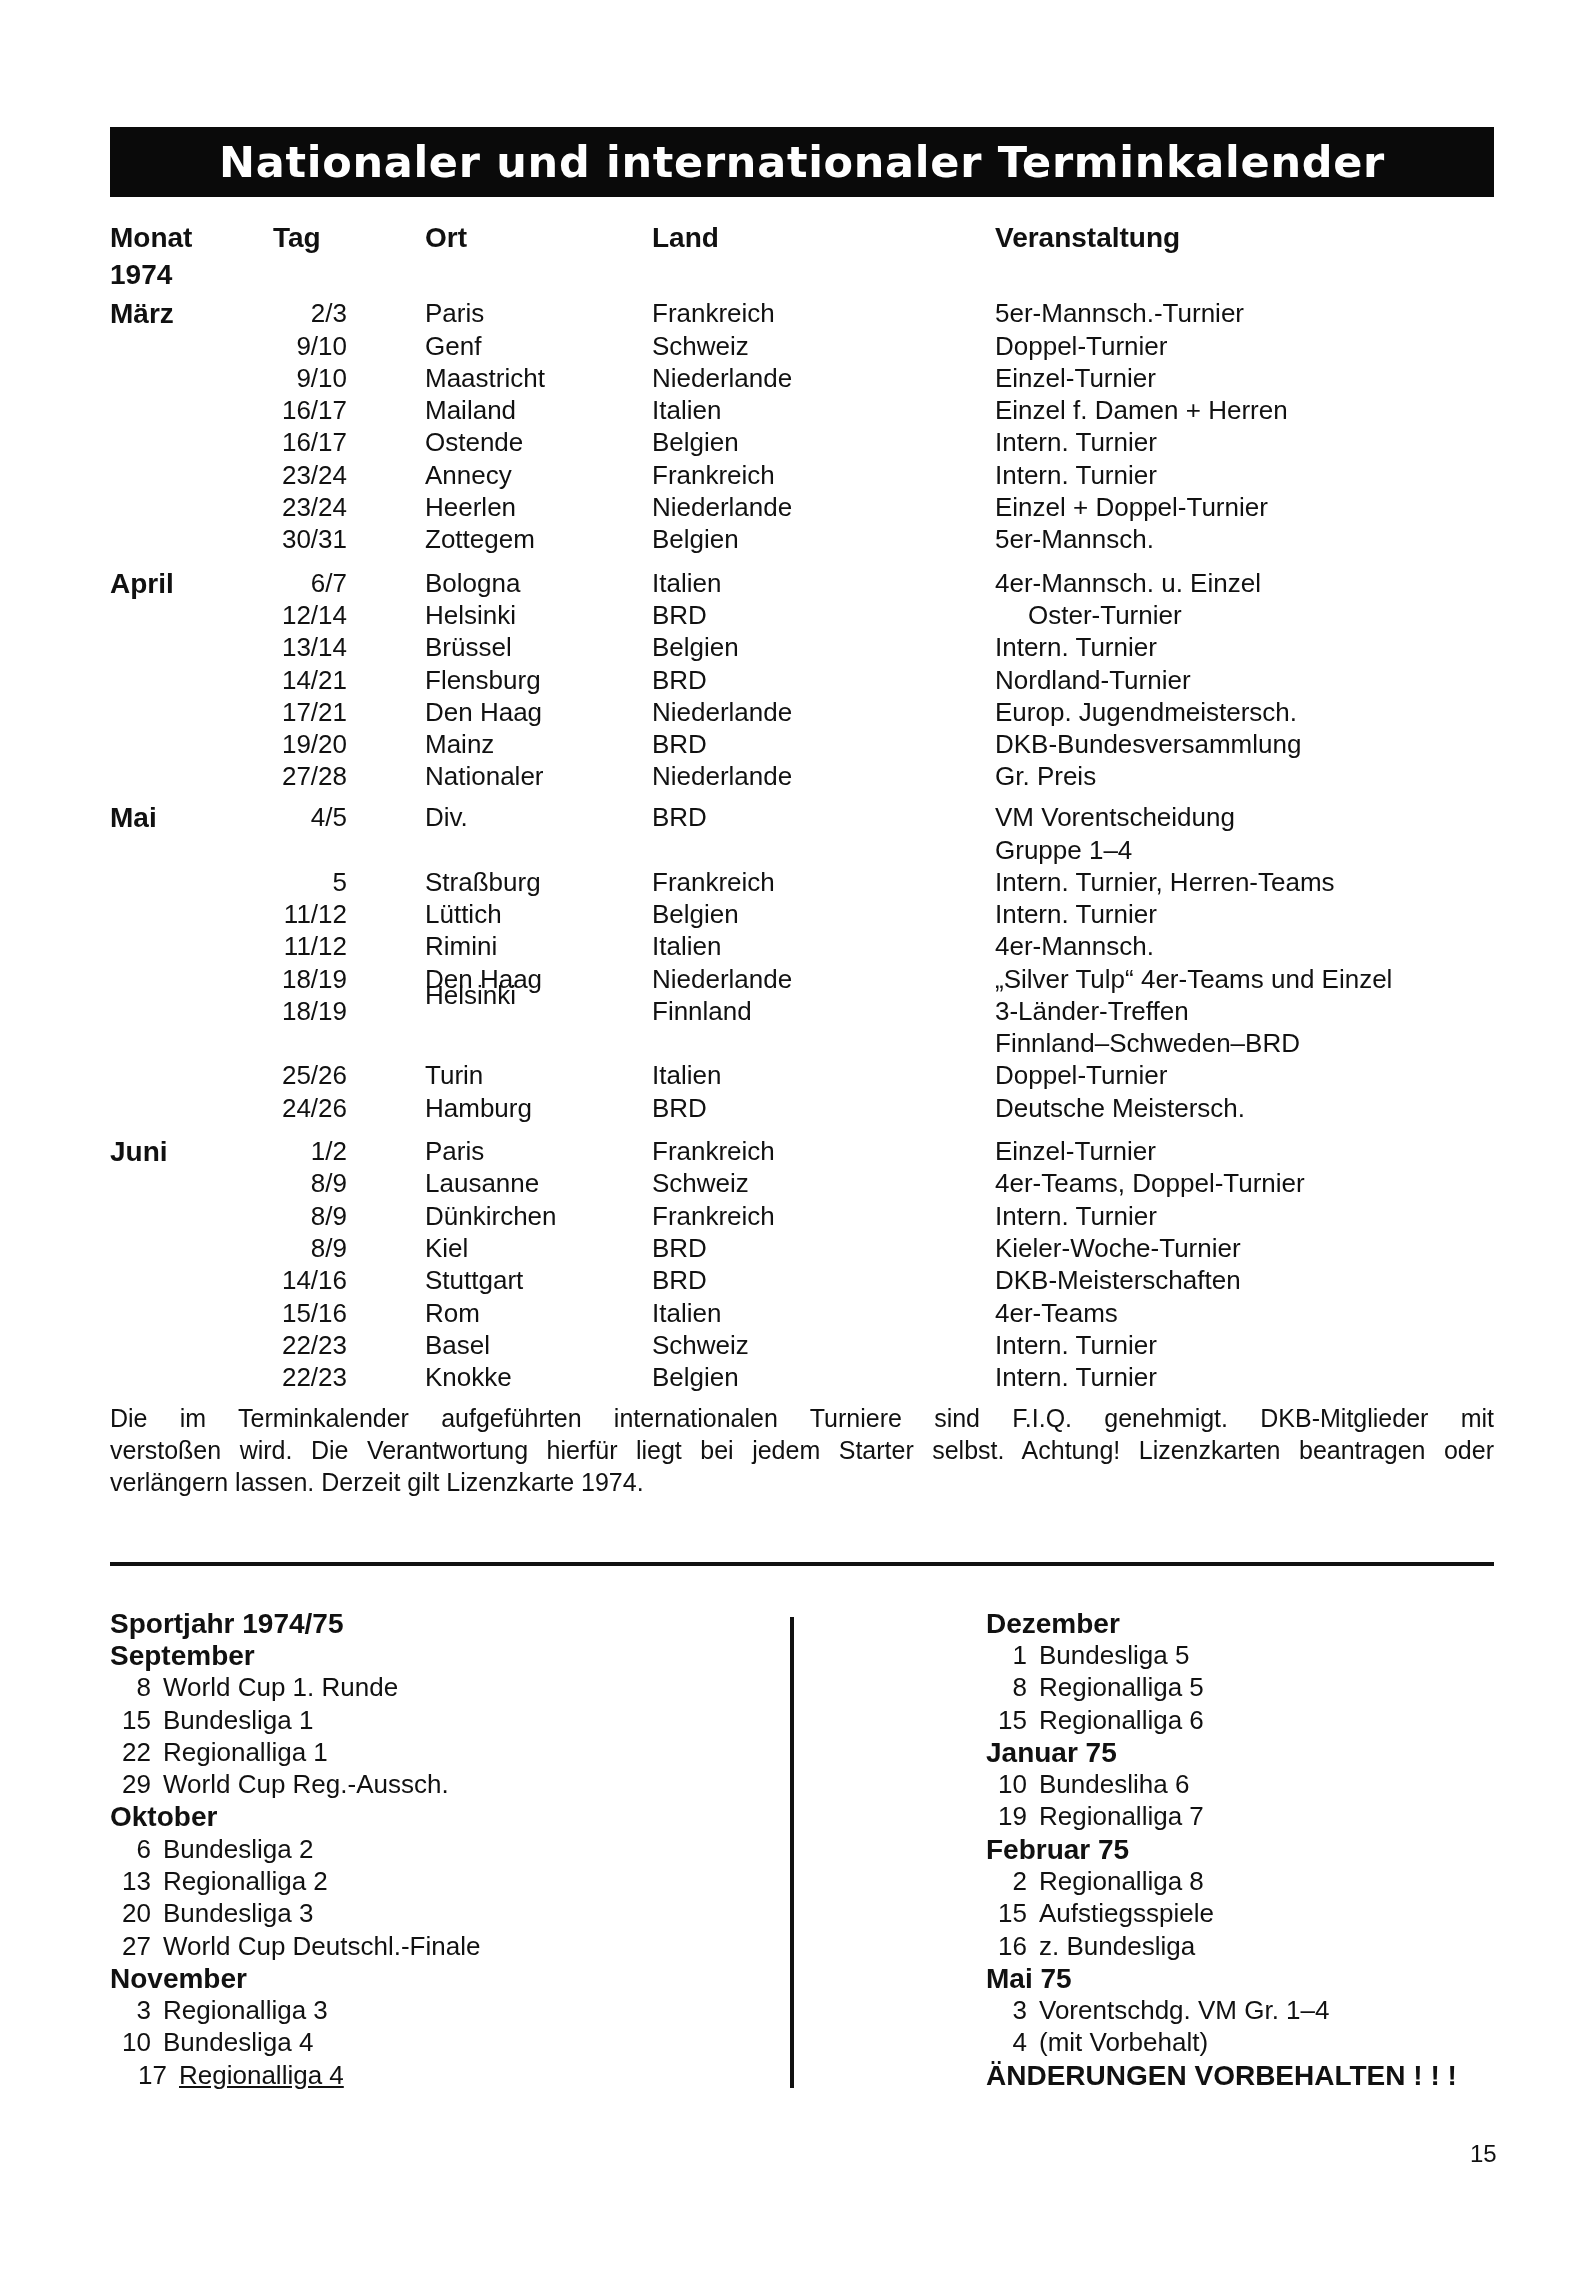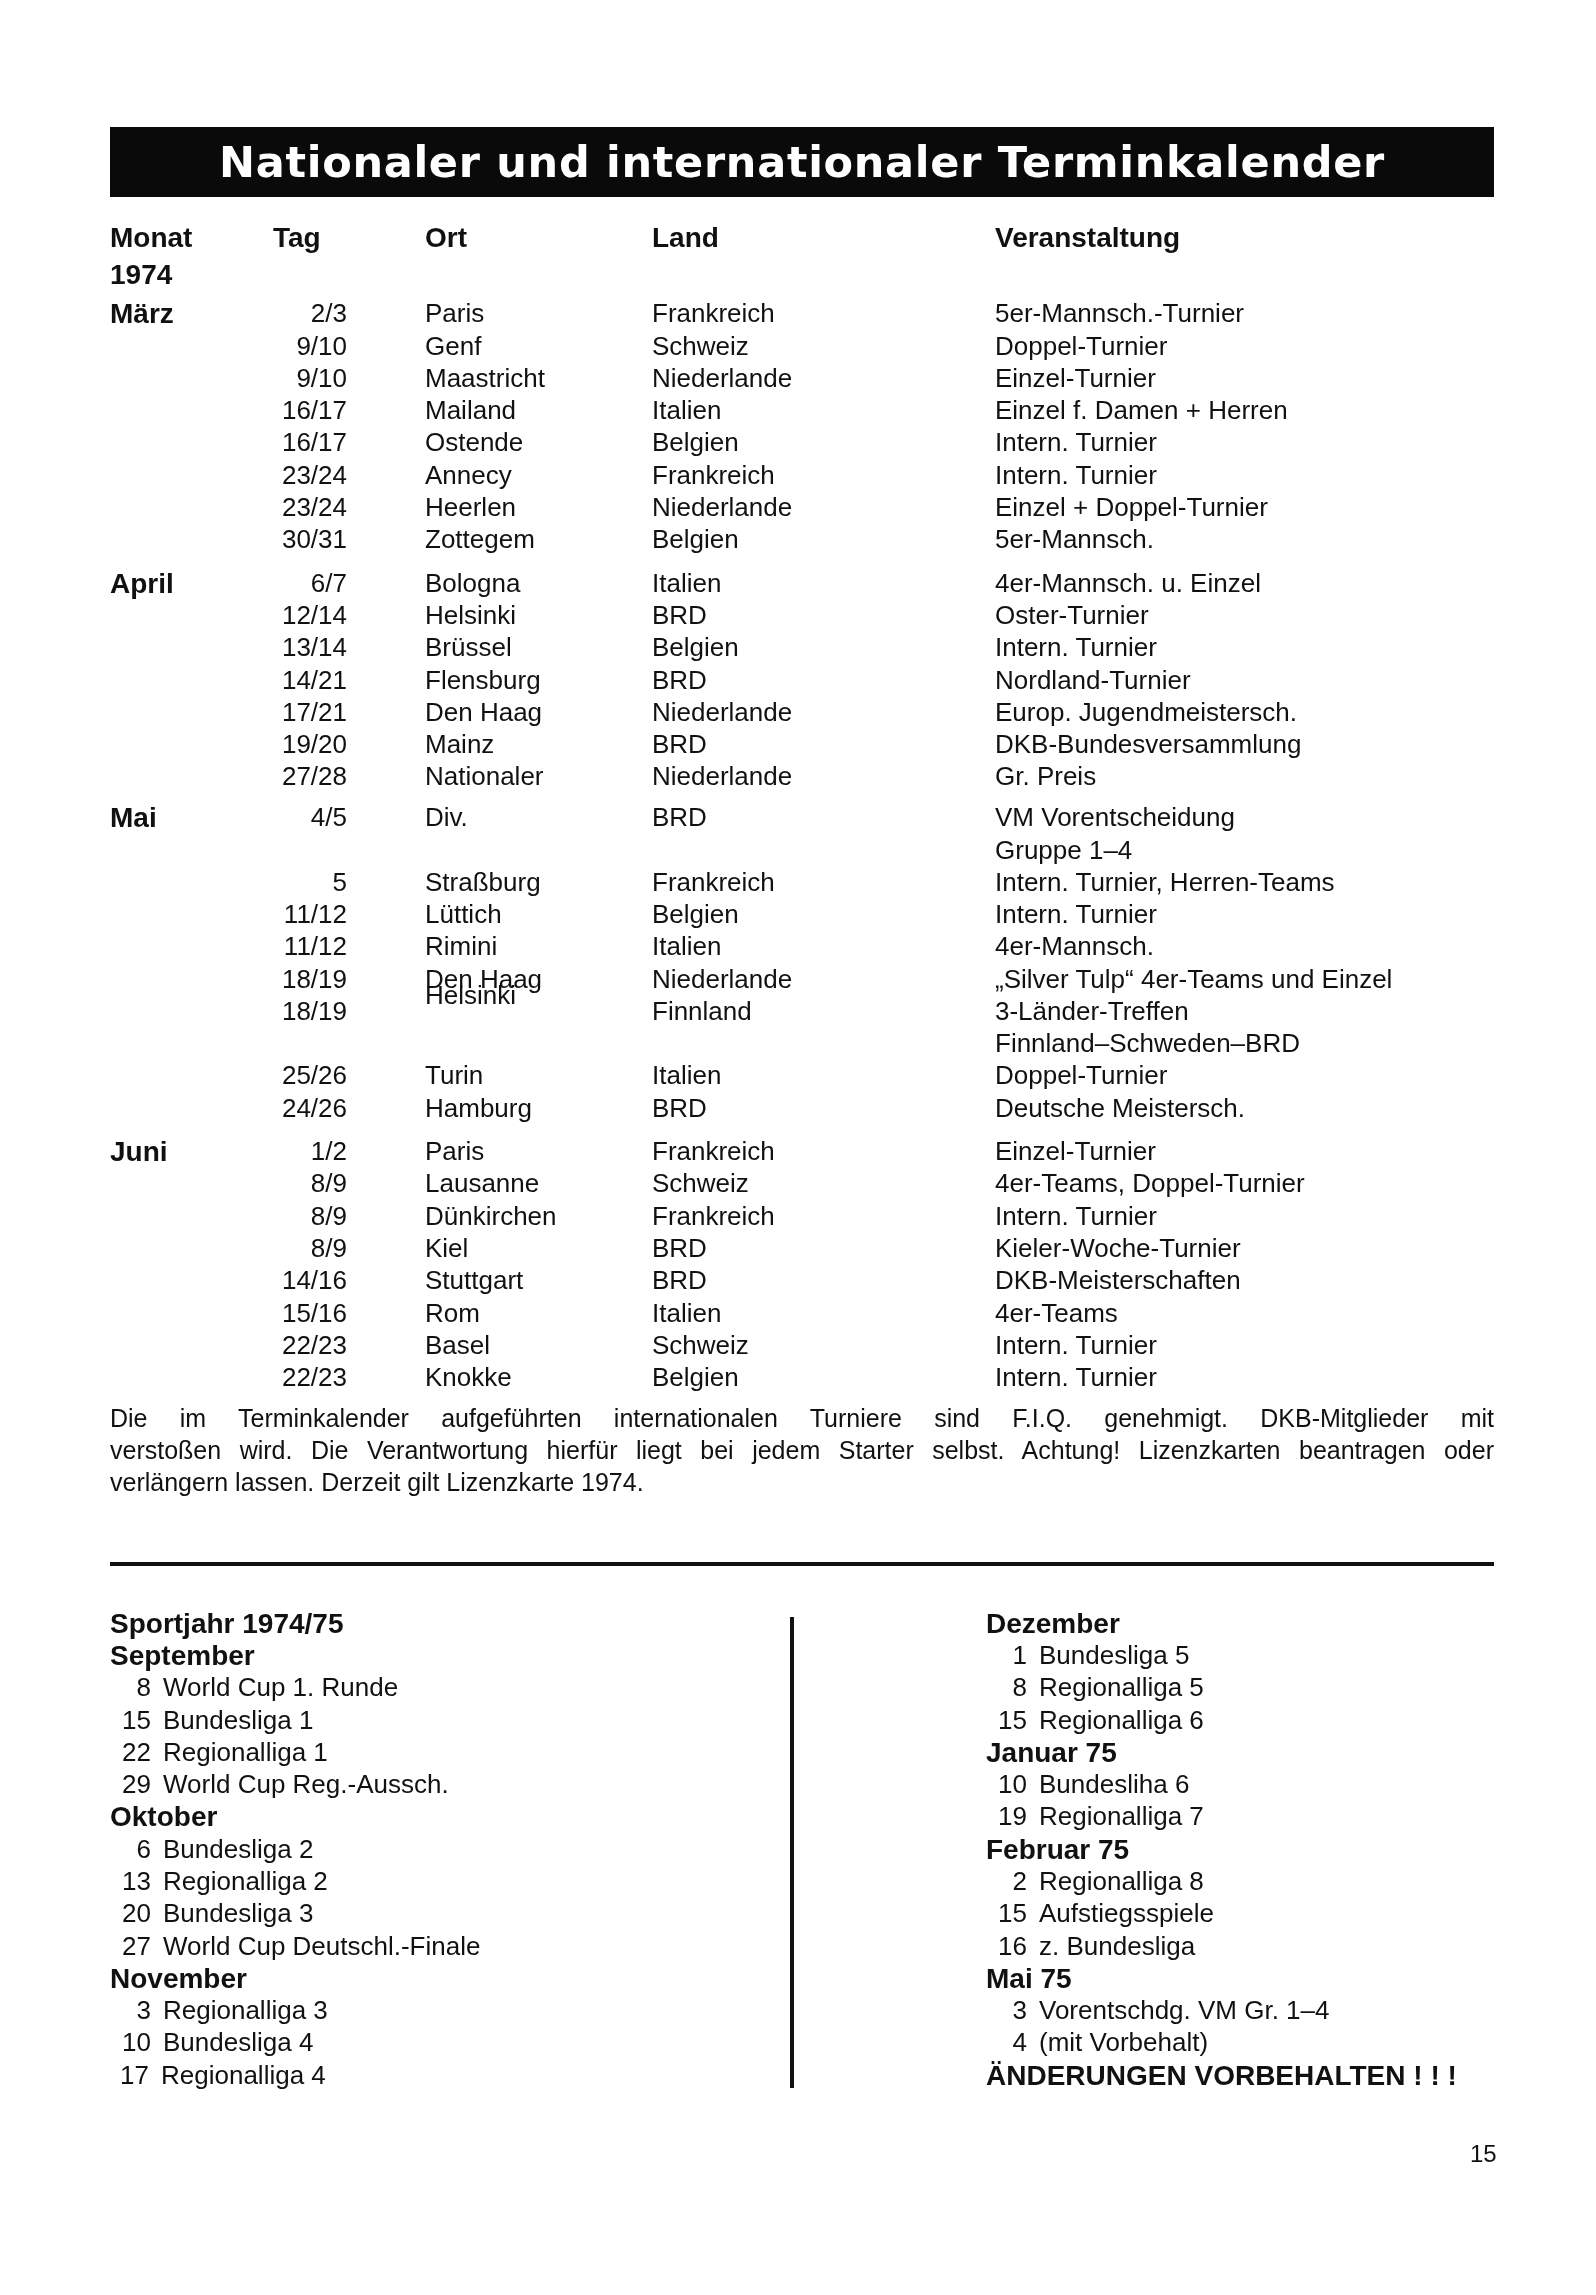--- a/index.html
+++ b/index.html
@@ -72,21 +72,21 @@
       <div class="abs cell " style="left: 652px; top: 526px;">Belgien</div>
       <div class="abs cell" style="left: 995px; top: 526px;">5er-Mannsch.</div>
       <div class="abs month" style="left: 110px; top: 570px;">April</div>
       <div class="abs cell tag" style="left: 215px; top: 570px;">6/7</div>
       <div class="abs cell " style="left: 425px; top: 570px;">Bologna</div>
       <div class="abs cell " style="left: 652px; top: 570px;">Italien</div>
       <div class="abs cell" style="left: 995px; top: 570px;">4er-Mannsch. u. Einzel</div>
       <div class="abs cell tag" style="left: 215px; top: 602px;">12/14</div>
       <div class="abs cell " style="left: 425px; top: 602px;">Helsinki</div>
       <div class="abs cell " style="left: 652px; top: 602px;">BRD</div>
-      <div class="abs cell" style="left: 995px; top: 602px;">Oster-Turnier</div>
+      <div class="abs cell" style="left: 1028px; top: 602px;">Oster-Turnier</div>
       <div class="abs cell tag" style="left: 215px; top: 634px;">13/14</div>
       <div class="abs cell " style="left: 425px; top: 634px;">Brüssel</div>
       <div class="abs cell " style="left: 652px; top: 634px;">Belgien</div>
       <div class="abs cell" style="left: 995px; top: 634px;">Intern. Turnier</div>
       <div class="abs cell tag" style="left: 215px; top: 667px;">14/21</div>
       <div class="abs cell " style="left: 425px; top: 667px;">Flensburg</div>
       <div class="abs cell " style="left: 652px; top: 667px;">BRD</div>
       <div class="abs cell" style="left: 995px; top: 667px;">Nordland-Turnier</div>
       <div class="abs cell tag" style="left: 215px; top: 699px;">17/21</div>
       <div class="abs cell " style="left: 425px; top: 699px;">Den Haag</div>
@@ -187,21 +187,21 @@
     <div class="abs sched" style="left: 110px; top: 1739px;"><span class="sched-day">22</span><span>Regionalliga 1</span></div>
     <div class="abs sched" style="left: 110px; top: 1771px;"><span class="sched-day">29</span><span>World Cup Reg.-Aussch.</span></div>
     <div class="abs sched-bold" style="left: 110px; top: 1803px;">Oktober</div>
     <div class="abs sched" style="left: 110px; top: 1836px;"><span class="sched-day">6</span><span>Bundesliga 2</span></div>
     <div class="abs sched" style="left: 110px; top: 1868px;"><span class="sched-day">13</span><span>Regionalliga 2</span></div>
     <div class="abs sched" style="left: 110px; top: 1900px;"><span class="sched-day">20</span><span>Bundesliga 3</span></div>
     <div class="abs sched" style="left: 110px; top: 1933px;"><span class="sched-day">27</span><span>World Cup Deutschl.-Finale</span></div>
     <div class="abs sched-bold" style="left: 110px; top: 1965px;">November</div>
     <div class="abs sched" style="left: 110px; top: 1997px;"><span class="sched-day">3</span><span>Regionalliga 3</span></div>
     <div class="abs sched" style="left: 110px; top: 2029px;"><span class="sched-day">10</span><span>Bundesliga 4</span></div>
-    <div class="abs sched" style="left: 108px; top: 2062px;"><span class="sched-day">17</span><span>Regionalliga 4</span></div>
+    <div class="abs sched" style="left: 126px; top: 2062px; text-decoration: underline;"><span class="sched-day">17</span><span>Regionalliga 4</span></div>
   </div>
 <div class="vrule"></div>
 <div id="sched-right">
     <div class="abs sched-bold" style="left: 986px; top: 1610px;">Dezember</div>
     <div class="abs sched" style="left: 986px; top: 1642px;"><span class="sched-day">1</span><span>Bundesliga 5</span></div>
     <div class="abs sched" style="left: 986px; top: 1674px;"><span class="sched-day">8</span><span>Regionalliga 5</span></div>
     <div class="abs sched" style="left: 986px; top: 1707px;"><span class="sched-day">15</span><span>Regionalliga 6</span></div>
     <div class="abs sched-bold" style="left: 986px; top: 1739px;">Januar 75</div>
     <div class="abs sched" style="left: 986px; top: 1771px;"><span class="sched-day">10</span><span>Bundesliha 6</span></div>
     <div class="abs sched" style="left: 986px; top: 1803px;"><span class="sched-day">19</span><span>Regionalliga 7</span></div>

